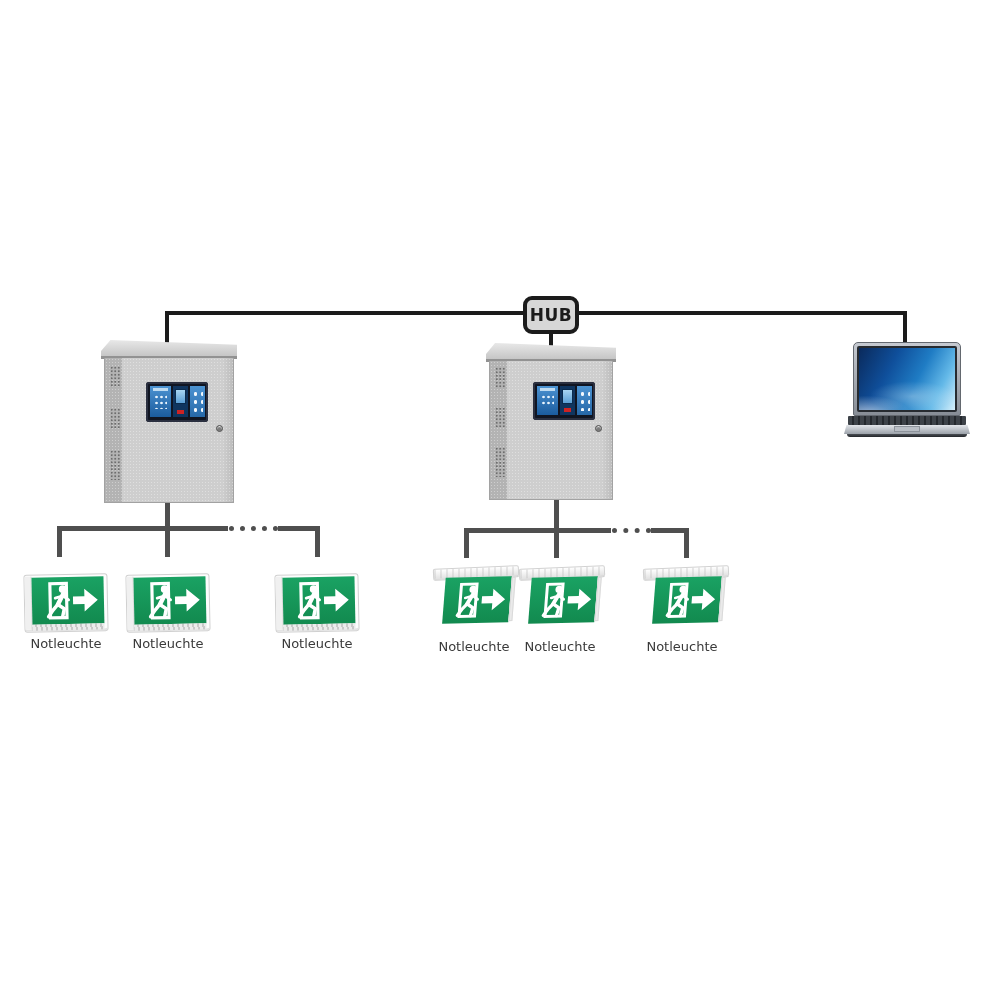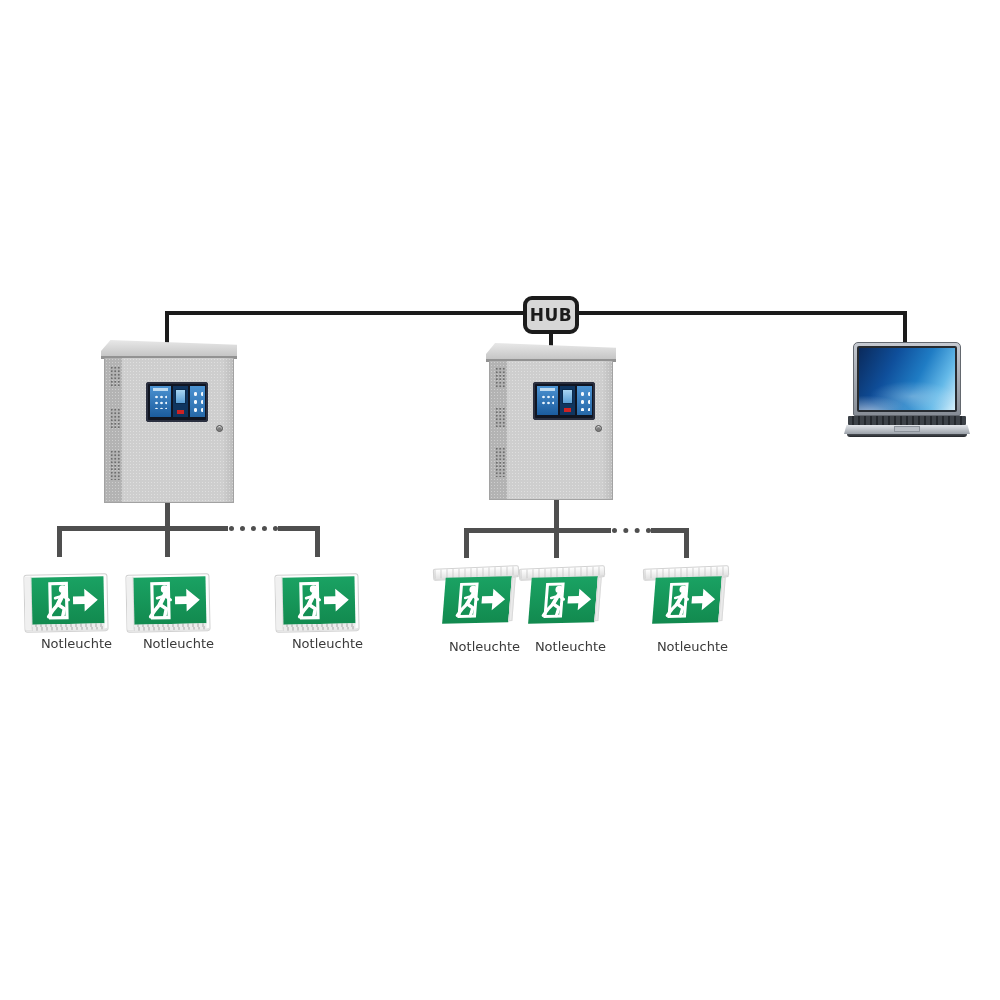--- a/index.html
+++ b/index.html
@@ -76,21 +76,21 @@
           background:repeating-linear-gradient(90deg,rgba(190,190,190,.35) 0 2px,rgba(0,0,0,0) 2px 6px),
                      linear-gradient(180deg,#ffffff,#e2e2e2);
           border:1px solid #d2d2d2;border-radius:2px;transform:rotate(-2.5deg);box-shadow:0 1px 0 #cfcfcf;}
   .sp-face{position:absolute;left:11px;top:13px;width:66px;height:46px;
            background:linear-gradient(180deg,#1aa263,#128a4f);
            transform:skewX(-6deg) rotate(-1.5deg);}
   .sp-edge{position:absolute;right:-4px;top:1px;width:4px;height:96%;background:#eaeaea;border:1px solid #dadada;box-sizing:border-box;}
   .picto{position:absolute;left:3px;top:2px;width:66px;height:43px;}
   .sp-face .picto{left:2px;top:2px;width:62px;height:42px;}
 
-  .light-label{position:absolute;width:92px;text-align:right;font-size:13px;color:#3a3a3a;}
+  .light-label{position:absolute;width:92px;text-align:center;font-size:13px;color:#3a3a3a;}
 </style>
 </head>
 <body>
 
 <svg width="0" height="0" style="position:absolute" aria-hidden="true">
   <defs>
     <symbol id="exit-picto" viewBox="0 0 104 64">
       <rect x="24" y="5" width="26" height="54" fill="none" stroke="#fff" stroke-width="5"></rect>
       <g fill="#fff" stroke="#fff" stroke-linecap="round">
         <circle cx="44" cy="14" r="6" stroke="none"></circle>

